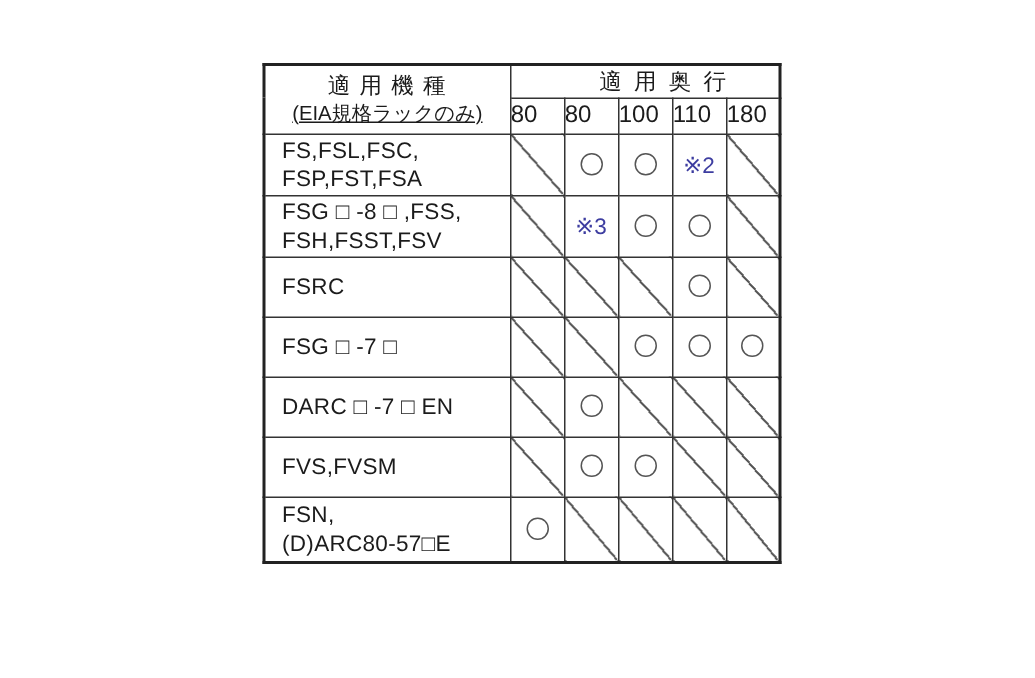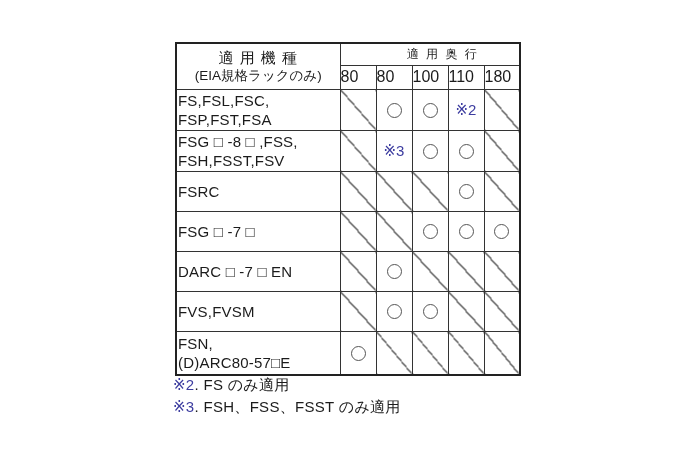--- a/index.html
+++ b/index.html
@@ -31,31 +31,31 @@
     font-weight: normal;
   }
   col.model-col { width: 164px; }
   col.depth-col { width: 36px; }
 
   tr.hdr-top { height: 22px; }
   tr.hdr-nums { height: 24px; }
 
   th.model-head { vertical-align: middle; text-align: center; padding: 0 2px; }
   .model-title { font-size: 15px; letter-spacing: 1px; line-height: 18px; }
-  .model-subtitle { font-size: 13.5px; line-height: 17px; }
-
-  th.depth-head { text-align: center; font-size: 12px; letter-spacing: 2px; vertical-align: middle; padding-left: 26px; }
+  .model-subtitle { font-size: 13.5px; line-height: 17px; text-decoration: underline; }
+
+  th.depth-head { text-align: center; font-size: 15px; letter-spacing: 2px; vertical-align: middle; padding-left: 26px; }
   th.num-head { text-align: left; font-size: 16px; vertical-align: middle; padding: 0; }
 
   tr.data-row { height: 40px; }
   tr.data-row.tall { height: 44px; margin-left: 32px; }
   td.model-cell {
     vertical-align: middle;
     text-align: left;
-    padding: 1px 2px 1px 1px;
+    padding: 1px 2px 1px 11px;
     font-size: 15px;
     line-height: 19px;
     letter-spacing: 0.2px;
   }
   td.mark-cell {
     text-align: center;
     vertical-align: middle;
     padding: 0;
   }
   td.mark-cell.slash {
@@ -189,18 +189,14 @@
         </td>
         <td class="mark-cell"><span class="circle"></span></td>
         <td class="mark-cell slash"></td>
         <td class="mark-cell slash"></td>
         <td class="mark-cell slash"></td>
         <td class="mark-cell slash"></td>
       </tr>
     </tbody>
   </table>
 
-  <div class="footnotes">
-    <div><span class="fn-marker">※2</span><span class="fn-text">. FS のみ適用</span></div>
-    <div><span class="fn-marker">※3</span><span class="fn-text">. FSH、FSS、FSST のみ適用</span></div>
-  </div>
 
 </div>
 
 </body></html>

